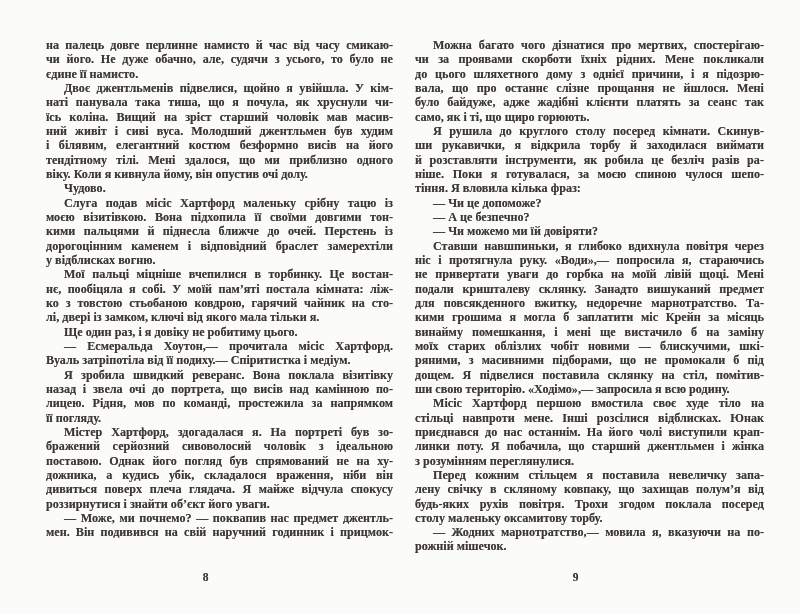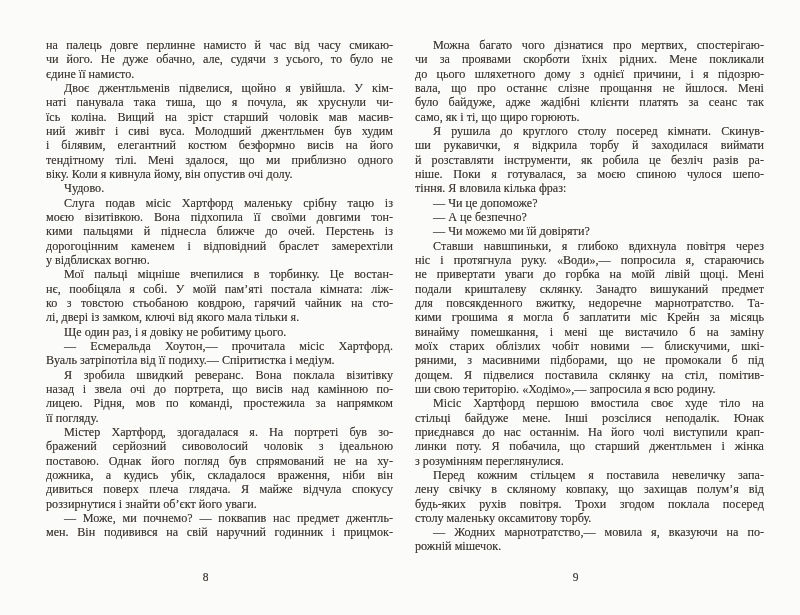--- a/index.html
+++ b/index.html
@@ -9,20 +9,21 @@
     height: 615px;
     background: #fbfbfa;
     font-family: "Liberation Serif", "DejaVu Serif", serif;
     color: #3e3833;
     overflow: hidden;
   }
   .spread {
     position: relative;
     width: 800px;
     height: 547px;
+    font-weight: bold;
   }
   .page {
     position: absolute;
     top: 38px;
     height: 570px;
   }
   .page[data-page="0"] { left: 46px;  width: 347px; }
   .page[data-page="1"] { left: 415px; width: 349px; }
   .text-block {
     font-size: 12.15px;
@@ -147,21 +148,21 @@
           <div class="line">для повсякденного вжитку, недоречне марнотратство. Та-</div>
           <div class="line">кими грошима я могла б заплатити міс Крейн за місяць</div>
           <div class="line">винайму помешкання, і мені ще вистачило б на заміну</div>
           <div class="line">моїх старих облізлих чобіт новими — блискучими, шкі-</div>
           <div class="line">ряними, з масивними підборами, що не промокали б під</div>
           <div class="line">дощем. Я підвелися поставила склянку на стіл, помітив-</div>
           <div class="line last">ши свою територію. «Ходімо»,— запросила я всю родину.</div>
         </div>
         <div class="para indent">
           <div class="line">Місіс Хартфорд першою вмостила своє худе тіло на</div>
-          <div class="line">стільці байдуже мене. Інші розсілися неподалік. Юнак</div>
+          <div class="line">стільці навпроти мене. Інші розсілися відблисках. Юнак</div>
           <div class="line">приєднався до нас останнім. На його чолі виступили крап-</div>
           <div class="line">линки поту. Я побачила, що старший джентльмен і жінка</div>
           <div class="line last">з розумінням переглянулися.</div>
         </div>
         <div class="para indent">
           <div class="line">Перед кожним стільцем я поставила невеличку запа-</div>
           <div class="line">лену свічку в скляному ковпаку, що захищав полум’я від</div>
           <div class="line">будь-яких рухів повітря. Трохи згодом поклала посеред</div>
           <div class="line last">столу маленьку оксамитову торбу.</div>
         </div>

